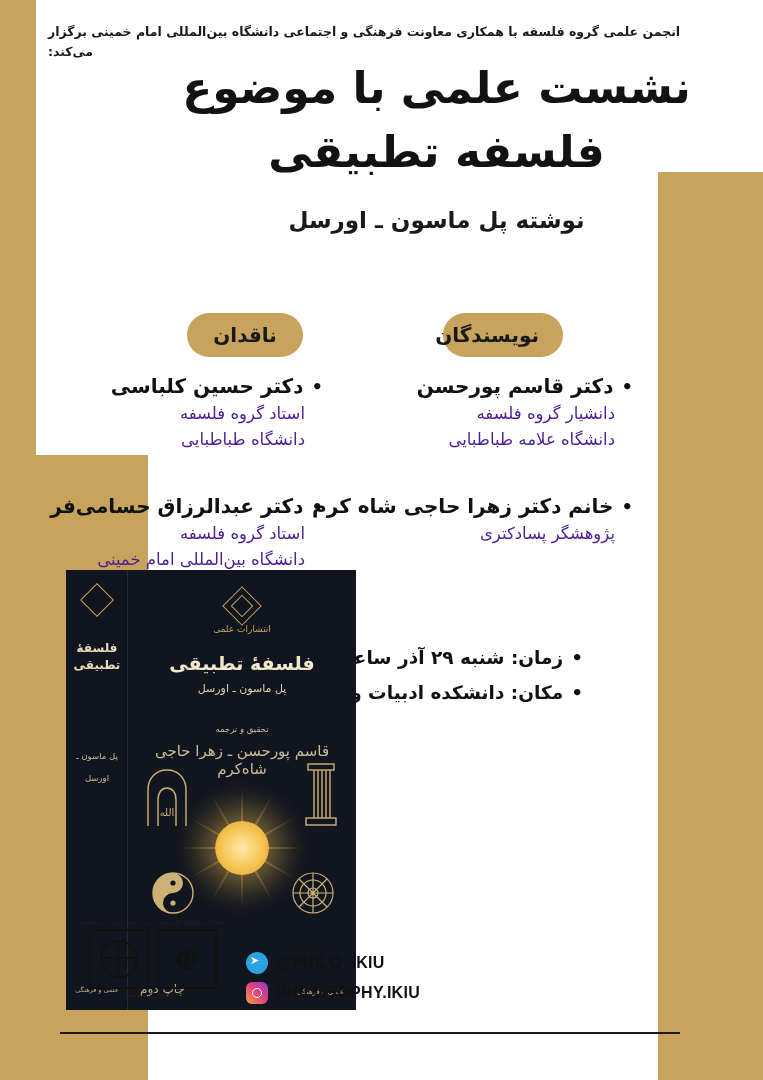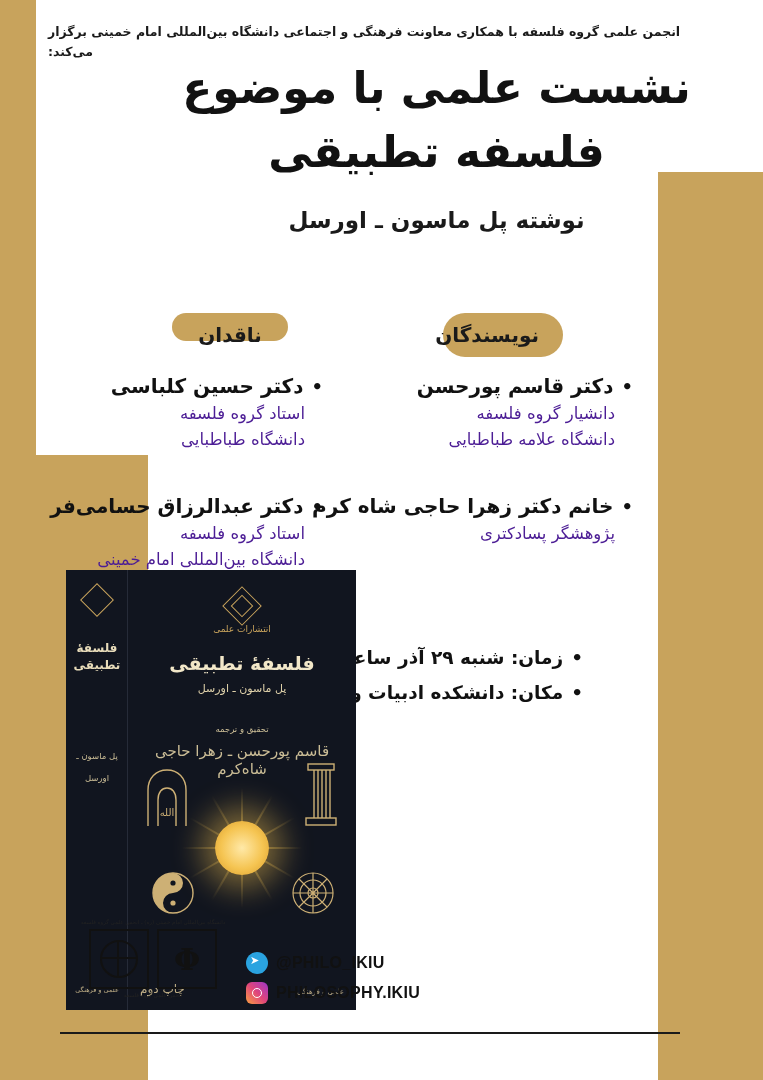--- a/index.html
+++ b/index.html
@@ -127,23 +127,23 @@
   }
   .pill-authors {
     top: 313px;
     right: 200px;
     width: 120px;
     height: 44px;
     line-height: 28px;
   }
   .pill-critics {
     top: 313px;
-    right: 475px;
+    right: 460px;
     width: 116px;
-    height: 28px;
+    height: 44px;
     line-height: 28px;
   }
 
   
   .people-col {
     position: absolute;
     text-align: right;
   }
   .col-authors { top: 372px; right: 130px; width: 310px; }
   .col-critics { top: 372px; right: 440px; width: 245px; }

